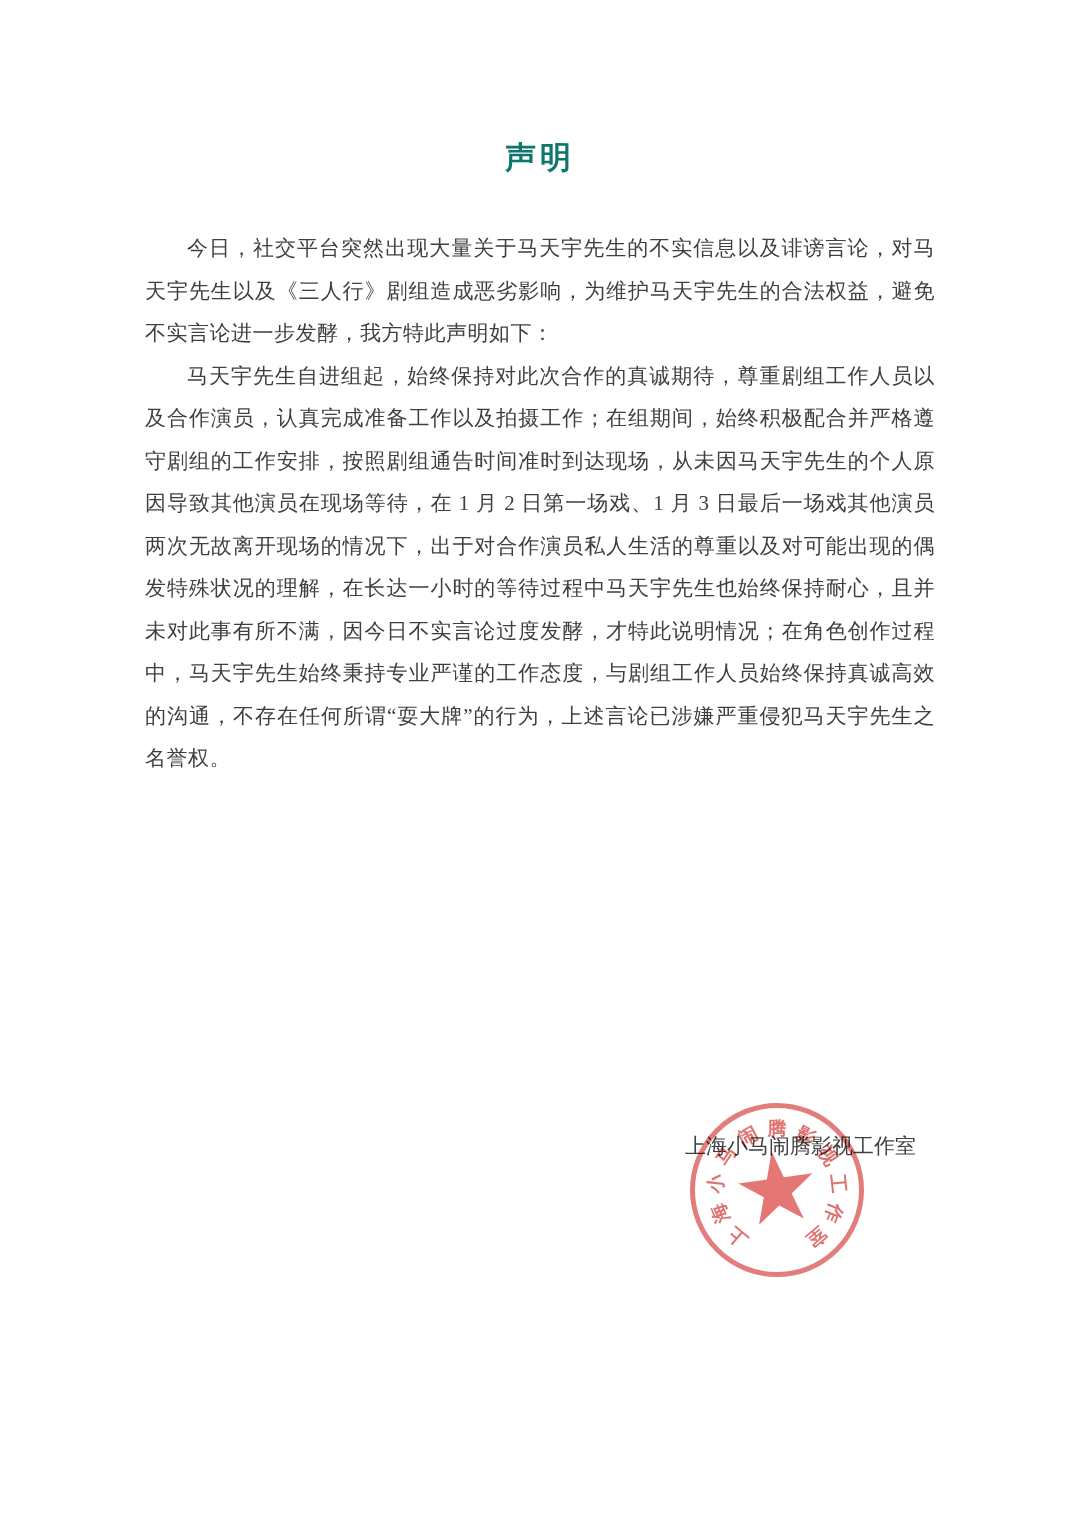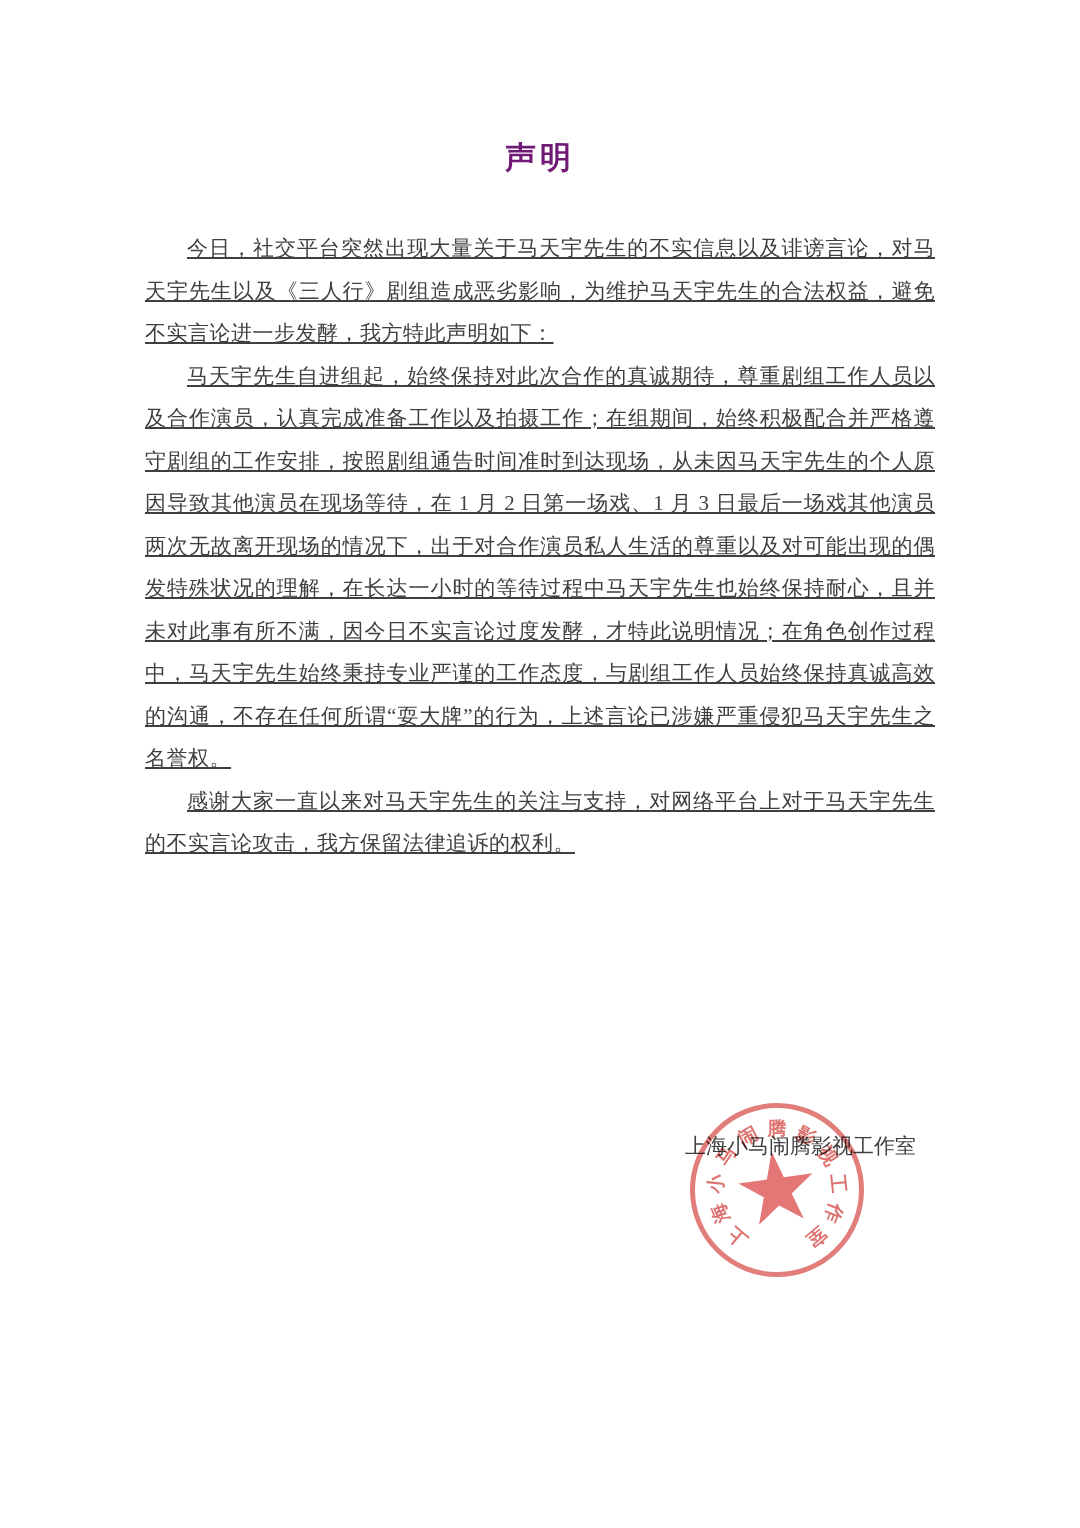--- a/index.html
+++ b/index.html
@@ -13,31 +13,31 @@
     position: relative;
     width: 1080px; height: 1528px;
     background: #ffffff;
   }
   .doc-title {
     margin-top: 137px;
     text-align: center;
     font-size: 31px;
     font-weight: bold;
     letter-spacing: 4px;
-    color: #701a75;
+    color: #0f766e;
   }
   .doc-body {
     margin: 48px 145px 0 145px;
     font-size: 21px;
     line-height: 42.5px;
     color: #3f3f3f;
     text-align: justify;
     letter-spacing: 0.5px;
   }
-  .doc-body p { text-indent: 2em; text-decoration: underline; }
+  .doc-body p { text-indent: 2em; }
   .doc-body p.closing { margin-top: 42px; }
   .signature-block {
     position: absolute;
     top: 988px;
     right: 164px;
     text-align: center;
     font-size: 21px;
     color: #3f3f3f;
     line-height: 42px;
     z-index: 1;
@@ -82,21 +82,20 @@
 </head>
 <body>
 
 <div class="page">
 
   <h1 class="doc-title">声明</h1>
 
   <div class="doc-body">
     <p>今日，社交平台突然出现大量关于马天宇先生的不实信息以及诽谤言论，对马天宇先生以及《三人行》剧组造成恶劣影响，为维护马天宇先生的合法权益，避免不实言论进一步发酵，我方特此声明如下：</p>
     <p>马天宇先生自进组起，始终保持对此次合作的真诚期待，尊重剧组工作人员以及合作演员，认真完成准备工作以及拍摄工作；在组期间，始终积极配合并严格遵守剧组的工作安排，按照剧组通告时间准时到达现场，从未因马天宇先生的个人原因导致其他演员在现场等待，在 1 月 2 日第一场戏、1 月 3 日最后一场戏其他演员两次无故离开现场的情况下，出于对合作演员私人生活的尊重以及对可能出现的偶发特殊状况的理解，在长达一小时的等待过程中马天宇先生也始终保持耐心，且并未对此事有所不满，因今日不实言论过度发酵，才特此说明情况；在角色创作过程中，马天宇先生始终秉持专业严谨的工作态度，与剧组工作人员始终保持真诚高效的沟通，不存在任何所谓“耍大牌”的行为，上述言论已涉嫌严重侵犯马天宇先生之名誉权。</p>
-    <p>感谢大家一直以来对马天宇先生的关注与支持，对网络平台上对于马天宇先生的不实言论攻击，我方保留法律追诉的权利。</p>
   </div>
 
   <div class="signature-block">
     <div class="signature-company">上海小马闹腾影视工作室</div>
   </div>
 
   <div class="seal">
     <div class="seal-ring"></div>
     <div class="seal-star"></div>
     <div class="seal-arc" id="seal-arc">

